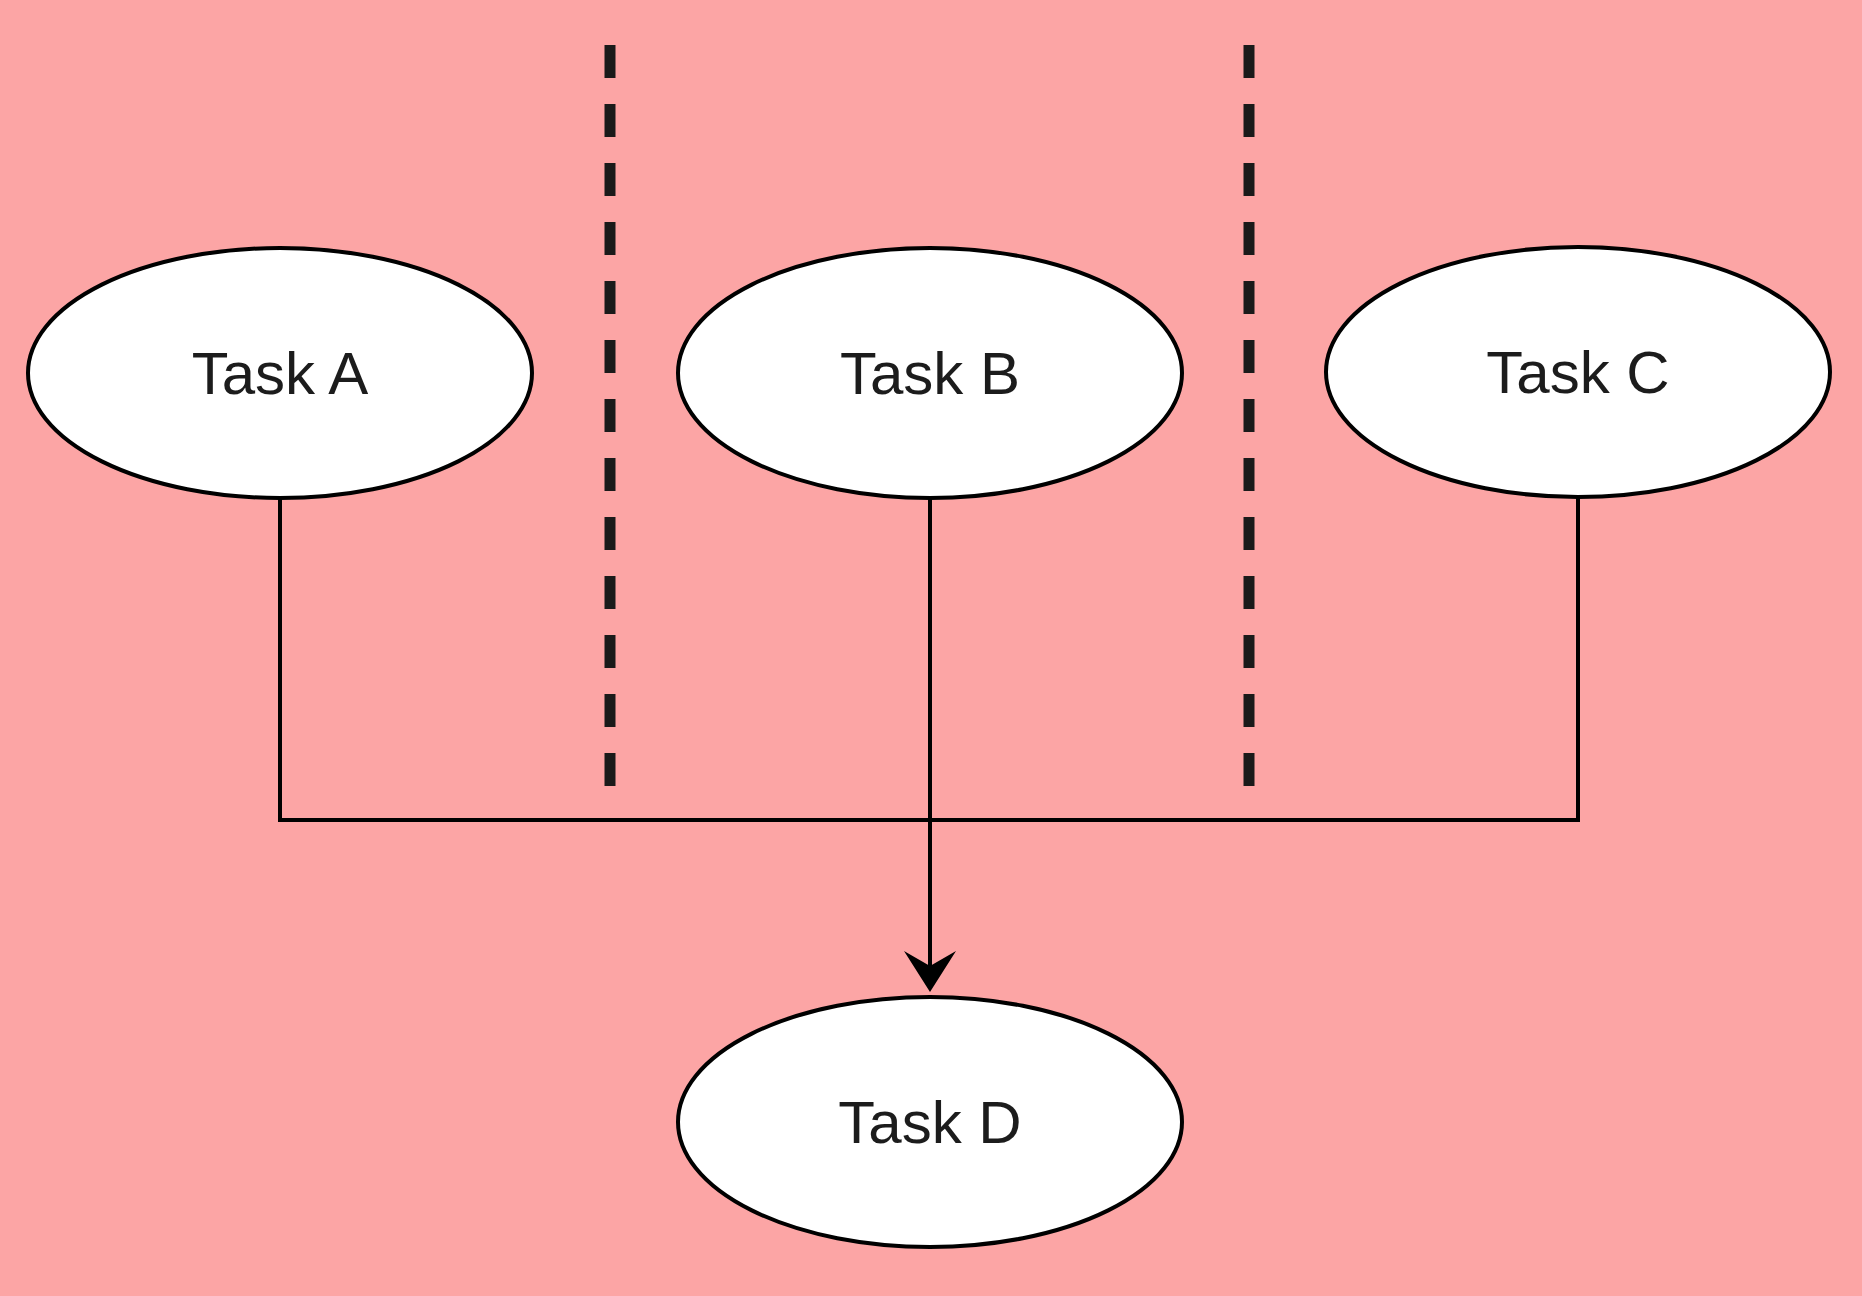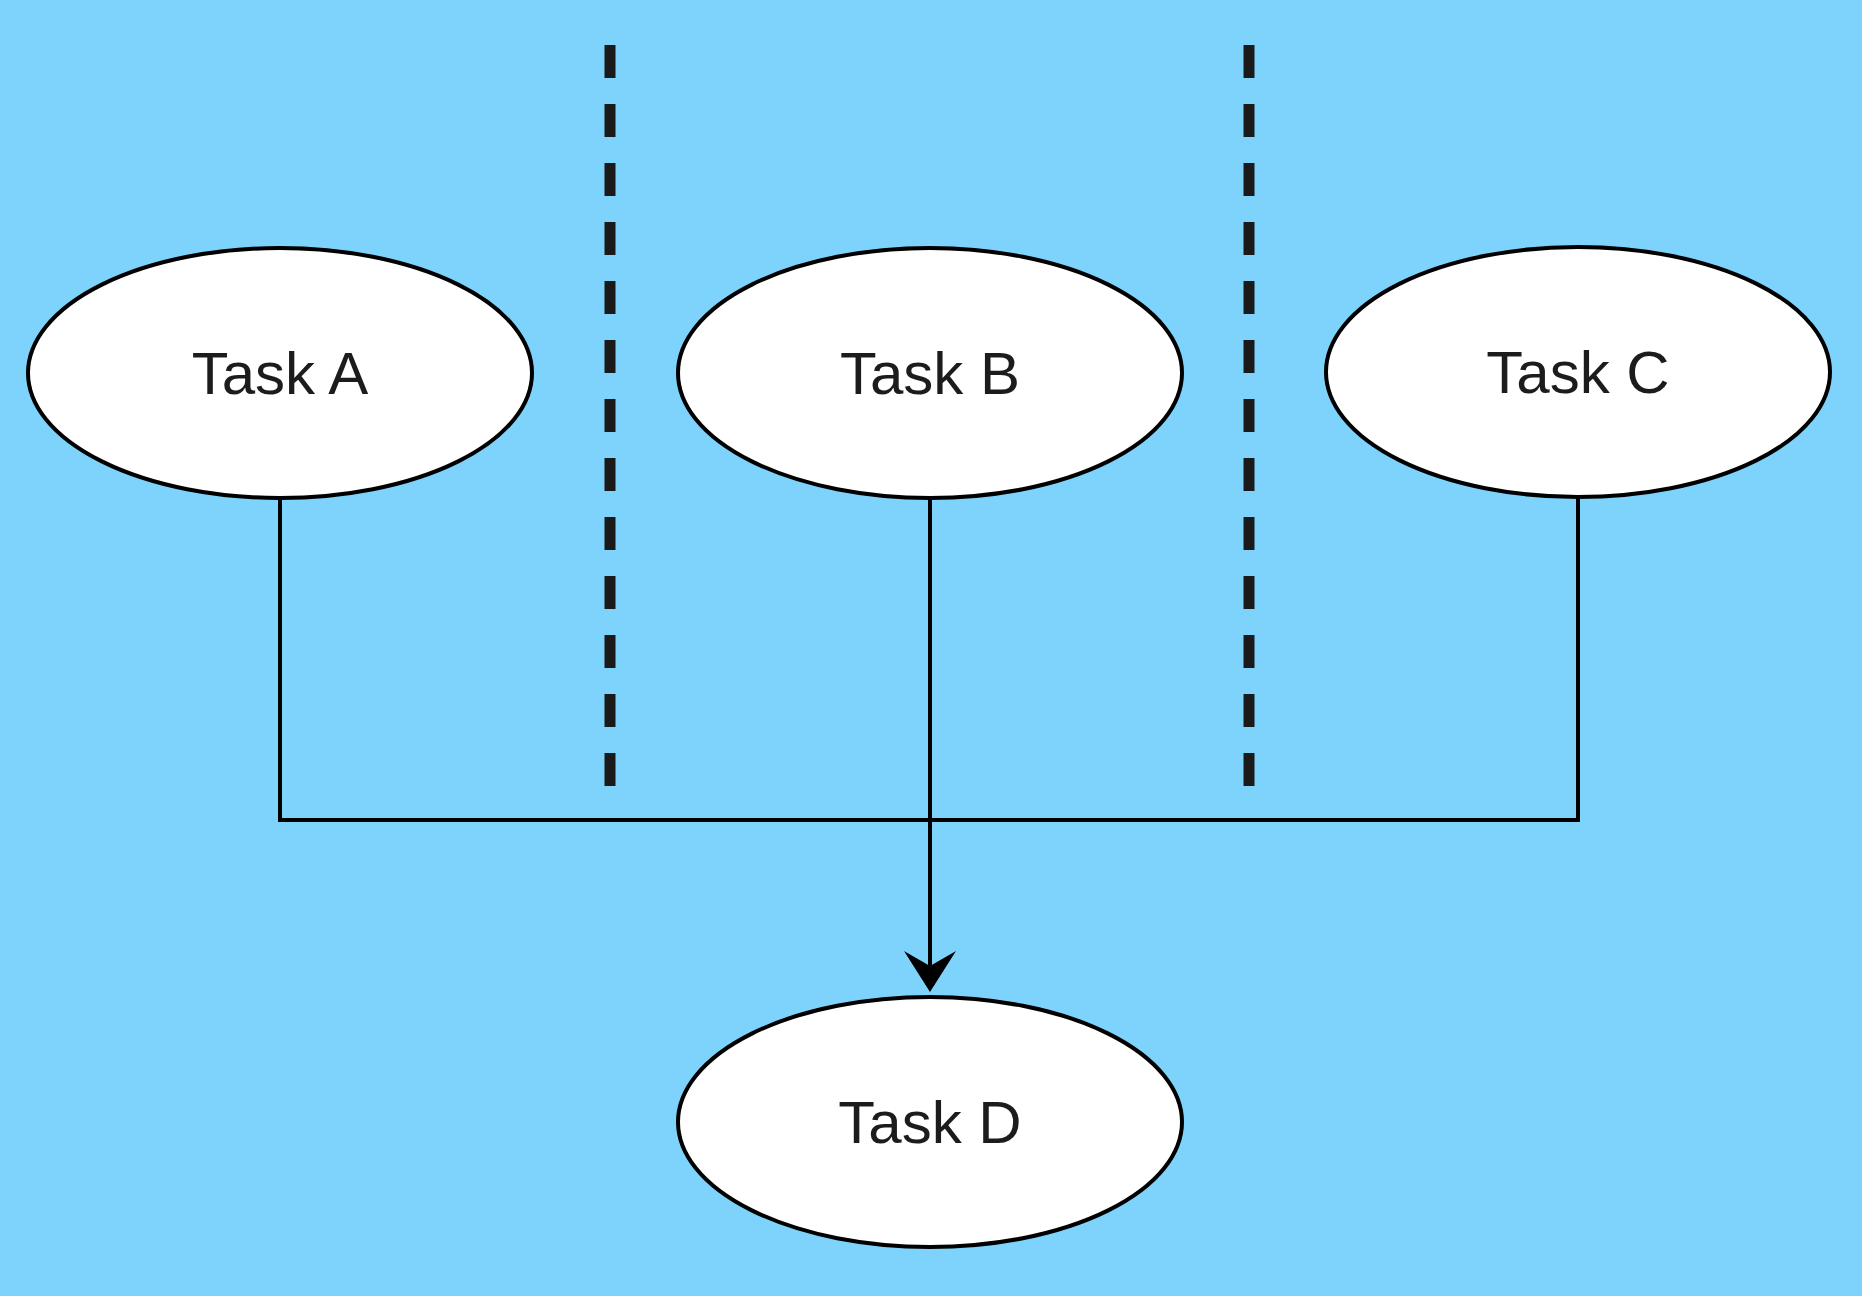--- a/index.html
+++ b/index.html
@@ -4,21 +4,21 @@
 <style>
   html, body {
     margin: 0;
     padding: 0;
     background: #ffffff;
   }
   .canvas {
     position: relative;
     width: 1862px;
     height: 1296px;
-    background: #7dd3fc;
+    background: #fca5a5;
     overflow: hidden;
     font-family: "Liberation Sans", sans-serif;
   }
   svg.diagram {
     display: block;
     width: 1862px;
     height: 1296px;
   }
   .node-shape {
     fill: #ffffff;

